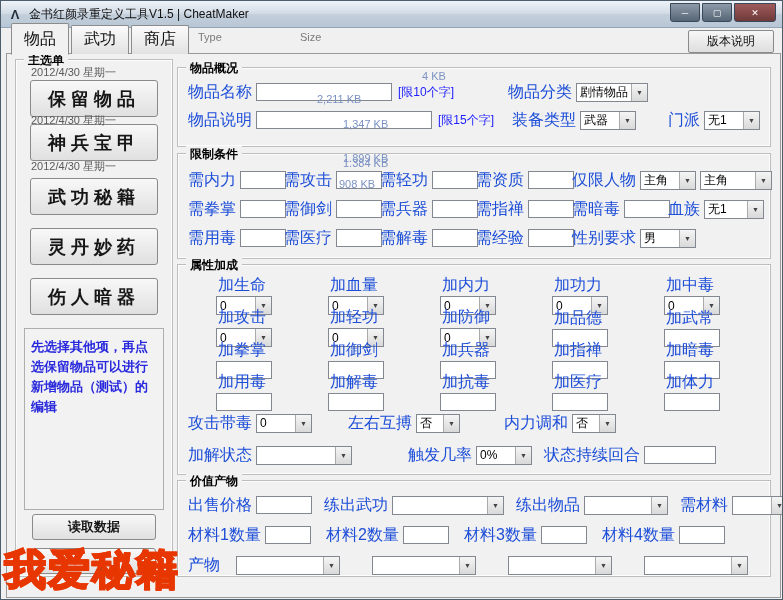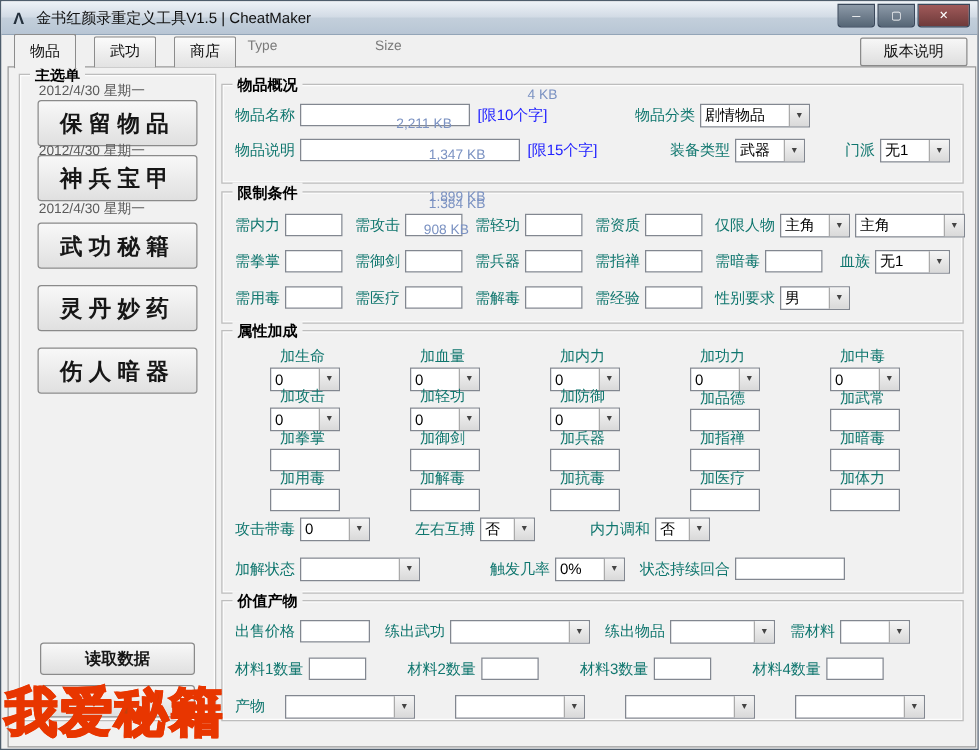--- a/index.html
+++ b/index.html
@@ -10,53 +10,53 @@
     display:flex;align-items:center;padding:0 6px;border-bottom:1px solid #93a5b8;}
   .appicon{width:16px;height:16px;display:flex;align-items:center;justify-content:center;
     font-size:13px;font-weight:bold;color:#24303c;}
   .wtitle{font-size:12px;color:#111;margin-left:6px;}
   .winbtns{margin-left:auto;display:flex;gap:2px;align-self:flex-start;padding-top:2px;}
   .wbtn{width:28px;height:17px;background:linear-gradient(#8d9aa8,#566676);border:1px solid #39475a;
     border-radius:0 0 3px 3px;color:#fff;font-size:9px;display:flex;align-items:center;justify-content:center;cursor:default;}
   .wbtn.close{width:40px;background:linear-gradient(#a05a5a,#6e3a3a);}
   
   .tabstrip{position:absolute;left:10px;top:31px;height:22px;display:flex;align-items:flex-end;z-index:4;}
-  .tab{padding:3px 12px 4px;font-size:12px;border:1px solid #8c8c8c;border-bottom:none;
-    background:linear-gradient(#fbfbfb,#e2e2e2);margin-right:14px;border-radius:2px 2px 0 0;color:#111;}
+  .tab{padding:3px 12px 4px;font-size:16px;border:1px solid #8c8c8c;border-bottom:none;
+    background:linear-gradient(#fbfbfb,#e2e2e2);margin-right:2px;border-radius:2px 2px 0 0;color:#111;}
   .tab.active{background:#f1f1f1;padding-top:5px;margin-bottom:-1px;border-bottom:1px solid #f1f1f1;}
   .vbtn{position:absolute;right:8px;top:29px;width:86px;height:23px;z-index:4;font-size:12px;
     background:linear-gradient(#f7f7f7,#dedede);border:1px solid #8a8a8a;border-radius:2px;color:#111;}
   .page{position:absolute;left:5px;top:52px;width:773px;height:543px;border:1px solid #9a9a9a;background:#f1f1f1;}
   
   .group{position:absolute;border:1px solid #bdbdbd;box-shadow:0 0 0 1px #fdfdfd inset;z-index:2;box-sizing:border-box;}
   .gt{position:absolute;top:-8px;left:8px;background:#f1f1f1;padding:0 4px;font-weight:bold;font-size:12px;color:#000;white-space:nowrap;}
   .g-side{left:14px;top:58px;width:158px;height:518px;}
   .g-overview{left:176px;top:66px;width:594px;height:80px;}
   .g-limits{left:176px;top:152px;width:594px;height:106px;}
   .g-attrs{left:176px;top:263px;width:594px;height:211px;}
   .g-products{left:176px;top:479px;width:594px;height:97px;}
   .row{display:flex;align-items:center;padding:0 10px;margin-top:9px;height:20px;}
   .g-overview .row.r1{margin-top:14px}.g-overview .row{margin-top:8px}
   .g-limits .row.r1{margin-top:16px}
   .g-attrs .row.r1{margin-top:20px}.g-attrs .row{margin-top:12px}
   .g-products .row.r1{margin-top:14px}.g-products .row{margin-top:10px}
-  .lbl{font-size:12px;color:#0f766e;white-space:nowrap;margin-right:4px;}
+  .lbl{font-size:16px;color:#1d4ed8;white-space:nowrap;margin-right:4px;}
   .link{font-size:12px;color:#2020ff;white-space:nowrap;margin-left:6px;}
   .f{display:flex;align-items:center;}
   .cell{display:flex;align-items:center;width:96px;flex:none;}
   .g-attrs .cell{width:112px;flex-direction:column;}
   .g-products .cell{width:138px;}
   .mla{margin-left:auto;} .ml4{margin-left:4px;} .ml12{margin-left:12px;} .ml14{margin-left:32px;}
   .mr12{margin-right:12px;} .mr36{margin-right:36px;} .mr44{margin-right:44px;} .mr56{margin-right:56px;} .mr112{margin-right:112px;}
   .ti{height:18px;border:1px solid #828790;background:#fff;font-size:12px;padding:0 2px;box-sizing:border-box;flex:none;}
   .dd{display:inline-flex;align-items:center;height:19px;border:1px solid #828790;background:#fff;box-sizing:border-box;flex:none;}
   .dd .v{flex:1;font-size:12px;padding:0 3px;white-space:nowrap;overflow:hidden;color:#000;}
   .dd .a{width:15px;align-self:stretch;background:linear-gradient(#f5f5f5,#d9d9d9);border-left:1px solid #aaa;
     display:flex;align-items:center;justify-content:center;font-size:7px;color:#444;}
-  .w44{width:44px}.w46{width:46px}.w56{width:56px}.w60{width:60px}.w64{width:56px}.w72{width:88px}
+  .w44{width:44px}.w46{width:46px}.w56{width:56px}.w60{width:60px}.w64{width:56px}.w72{width:72px}
   .w84{width:84px}.w96{width:96px}.w104{width:104px}.w112{width:112px}.w136{width:136px}.w176{width:176px}
   
   .sbtn{position:absolute;left:14px;width:128px;height:37px;font-size:18px;font-weight:bold;letter-spacing:5px;
     background:linear-gradient(#f8f8f8,#e0e0e0);border:1px solid #8a8a8a;border-radius:3px;color:#161616;
     font-family:Liberation Mono, monospace;text-align:center;padding:0;}
   .sb1{top:20px}.sb2{top:64px}.sb3{top:118px}.sb4{top:168px}.sb5{top:218px}
   .note{position:absolute;left:8px;top:268px;width:140px;height:182px;border:1px solid #aeaeae;background:#f2f2f2;
     padding:8px 6px;box-sizing:border-box;font-size:13px;font-weight:bold;color:#2828dd;line-height:1.55;}
   .sread{position:absolute;left:16px;top:454px;width:124px;height:26px;font-size:13px;font-weight:bold;
     background:linear-gradient(#f8f8f8,#e0e0e0);border:1px solid #8a8a8a;border-radius:3px;color:#161616;font-family:inherit;}
@@ -93,20 +93,21 @@
 
   <div class="page"></div>
 
   <div class="group g-side">
     <span class="gt">主选单</span>
     <button class="sbtn sb1">保留物品</button>
     <button class="sbtn sb2">神兵宝甲</button>
     <button class="sbtn sb3">武功秘籍</button>
     <button class="sbtn sb4">灵丹妙药</button>
     <button class="sbtn sb5">伤人暗器</button>
+    <div class="note">先选择其他项，再点选保留物品可以进行新增物品（测试）的编辑</div>
     <button class="sread">读取数据</button>
     <button class="shid"></button>
   </div>
 
   <div class="group g-overview">
     <span class="gt">物品概况</span>
     <div class="row r1">
       <span class="lbl">物品名称</span>
       <input class="ti w136" style="">
       <span class="link">[限10个字]</span>

